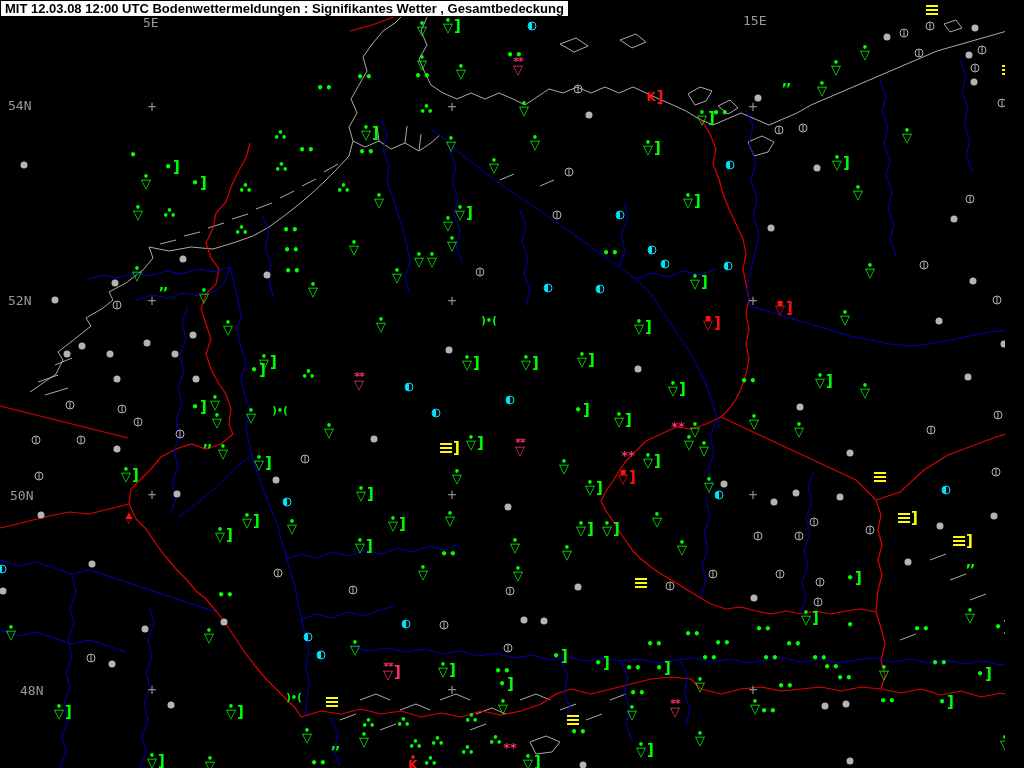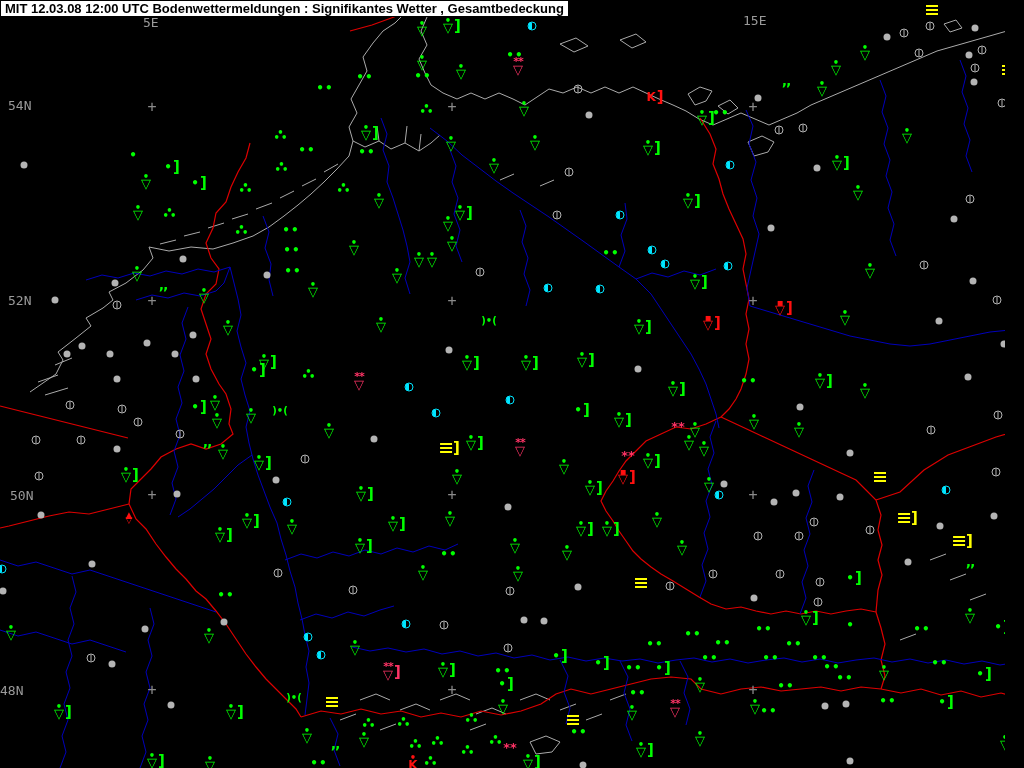--- a/index.html
+++ b/index.html
@@ -103,21 +103,21 @@
   </svg>
 
   <div class="titlebar">
     <span>MIT 12.03.08 12:00 UTC  Bodenwettermeldungen :  Signifikantes Wetter , Gesamtbedeckung</span>
   </div>
 
   <div id="overlay">
       <div class="geolabel" style="left: 8px; top: 98px;">54N</div>
       <div class="geolabel" style="left: 8px; top: 293px;">52N</div>
       <div class="geolabel" style="left: 10px; top: 488px;">50N</div>
-      <div class="geolabel" style="left: 0; top: 683px;">48N</div>
+      <div class="geolabel" style="left: 20px; top: 683px;">48N</div>
       <div class="geolabel" style="left: 143px; top: 15px;">5E</div>
       <div class="geolabel" style="left: 743px; top: 13px;">15E</div>
       <div class="cross" style="left: 152px; top: 107px;">+</div>
       <div class="cross" style="left: 452px; top: 107px;">+</div>
       <div class="cross" style="left: 753px; top: 107px;">+</div>
       <div class="cross" style="left: 152px; top: 301px;">+</div>
       <div class="cross" style="left: 452px; top: 301px;">+</div>
       <div class="cross" style="left: 753px; top: 301px;">+</div>
       <div class="cross" style="left: 152px; top: 495px;">+</div>
       <div class="cross" style="left: 452px; top: 495px;">+</div>

